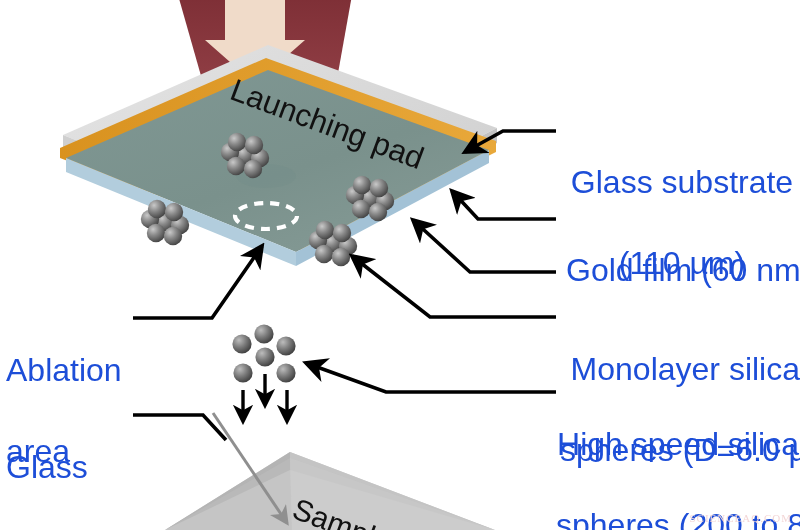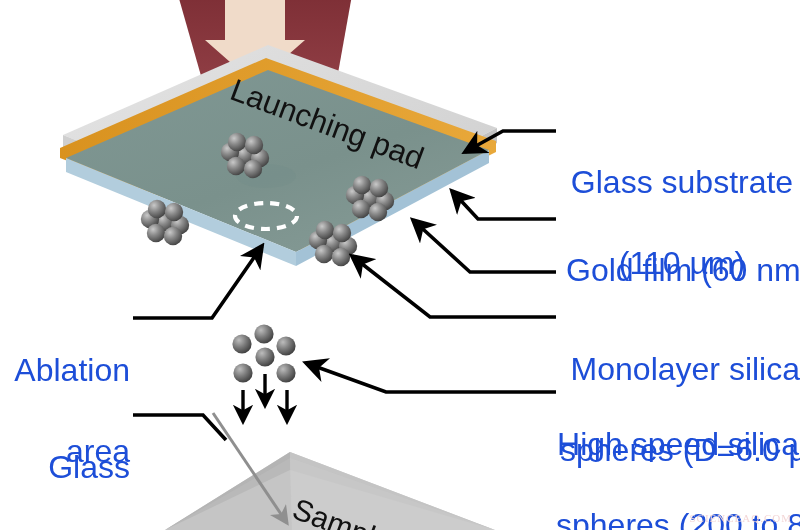--- a/index.html
+++ b/index.html
@@ -3,21 +3,21 @@
 <meta charset="utf-8">
 <style>
   html,body{margin:0;padding:0;background:#fff;}
   body{width:800px;height:530px;overflow:hidden;
        font-family:"Liberation Sans", sans-serif;color:#111;}
   #stage{position:relative;width:800px;height:530px;background:#ffffff;}
   svg#scene{position:absolute;left:0;top:0;width:800px;height:530px;}
   .lbl{position:absolute;font-family:Liberation Sans, sans-serif;
        font-size:32px;line-height:27px;color:#1d4ed8;white-space:pre;}
   .lbl-r{text-align:center;}
-  .lbl-l{text-align:right;}
+  .lbl-l{text-align:left;}
   .rot-pad{position:absolute;font-size:31px;font-weight:400;color:#111;
            transform:rotate(20.5deg);transform-origin:0 0;white-space:nowrap;}
   .rot-sample{position:absolute;font-size:30px;font-weight:400;color:#111;
            transform:rotate(20.5deg);transform-origin:0 0;white-space:nowrap;}
   .wm{position:absolute;right:8px;bottom:6px;font-size:11px;
       letter-spacing:1px;color:#f3d6d6;font-family:Liberation Serif, serif;}
 </style>
 </head>
 <body>
 

